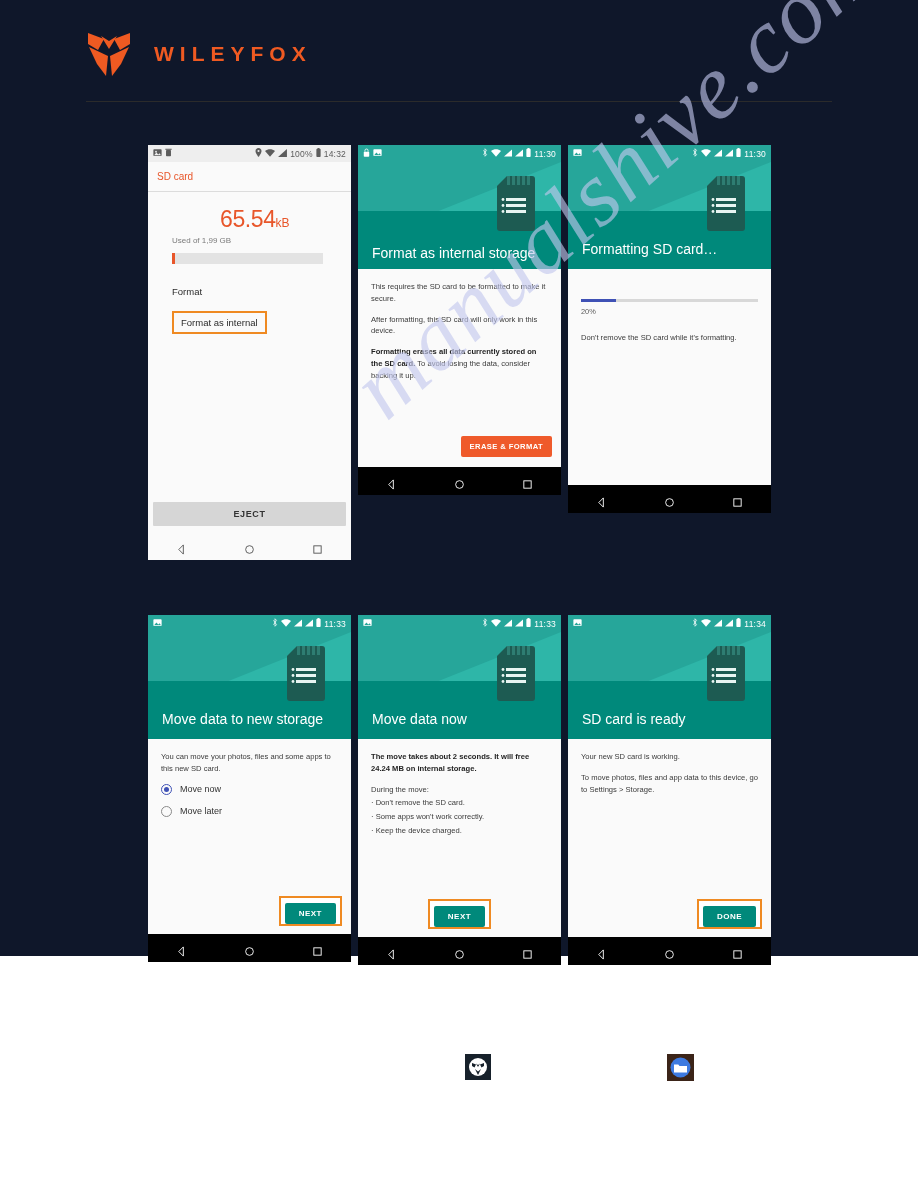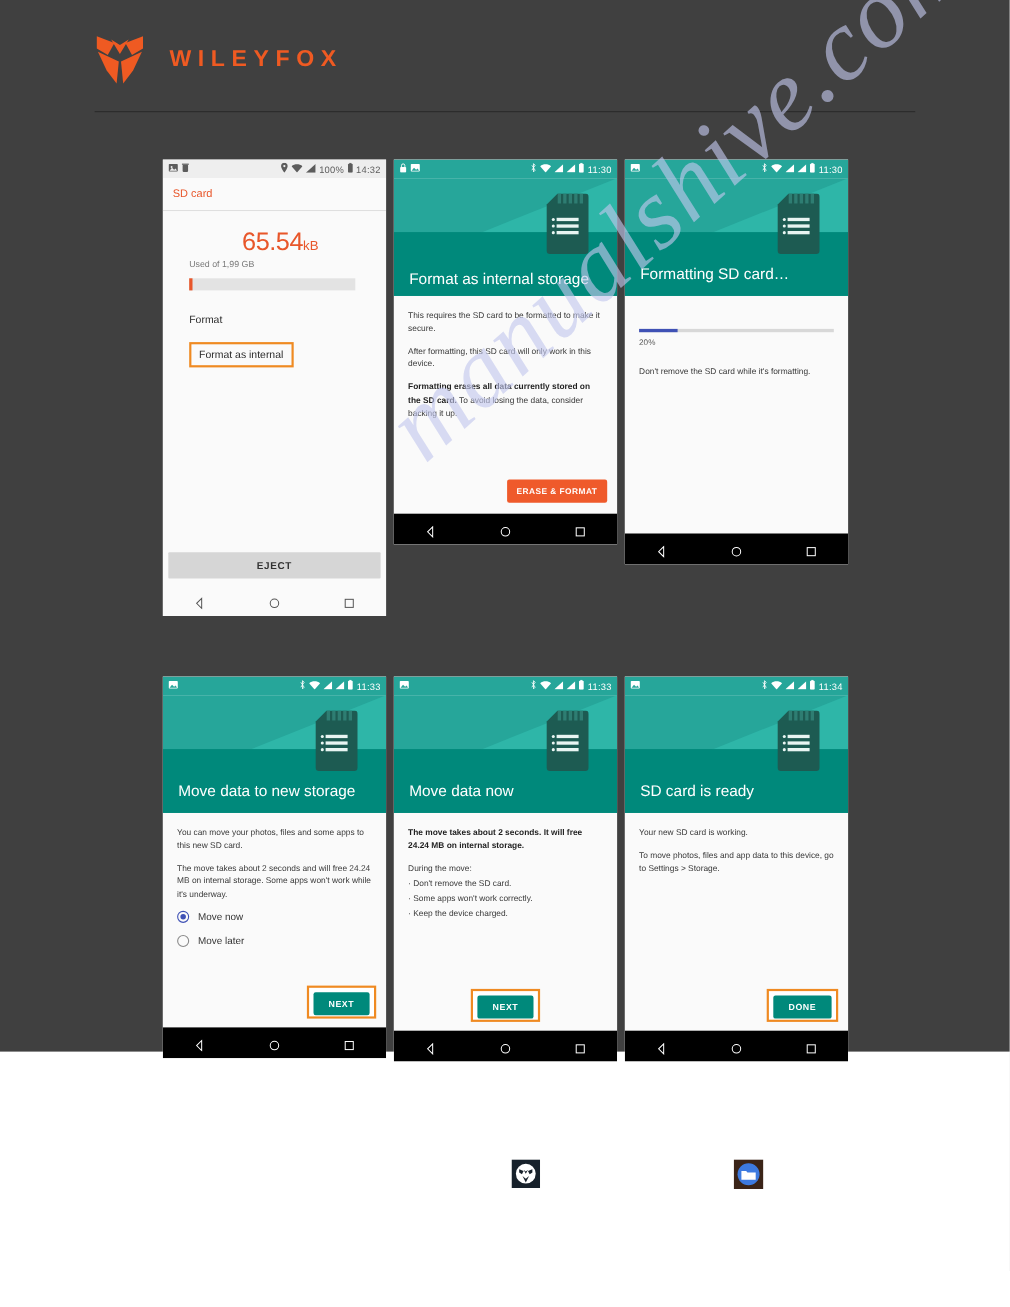--- a/index.html
+++ b/index.html
@@ -2,21 +2,21 @@
 <html><head>
 <meta charset="utf-8">
 <style>
   * { box-sizing: border-box; margin: 0; padding: 0; }
   html, body {
     width: 918px; height: 1188px;
     background: #ffffff;
     font-family: "Liberation Sans", sans-serif;
     overflow: hidden;
   }
-  .page { position: relative; width: 918px; height: 956px; background: #404040; }
+  .page { position: relative; width: 918px; height: 956px; background: #0f172a; }
 
   
   .watermark {
     position: absolute; left: 330px; top: 360px;
     font-family: "Liberation Serif", serif;
     font-size: 92px; font-style: italic;
     color: #c3c8ee; opacity: .62;
     transform: rotate(-42deg); transform-origin: left top;
     white-space: nowrap; letter-spacing: 2px;
     pointer-events: none; z-index: 2;
@@ -486,21 +486,20 @@
           <circle cx="10" cy="23.5" r="1.4" fill="#e8f5f2"></circle>
           <circle cx="10" cy="29.5" r="1.4" fill="#e8f5f2"></circle>
           <circle cx="10" cy="35.5" r="1.4" fill="#e8f5f2"></circle>
         </svg>
       </span>
       <div class="hero-title">Move data to new storage</div>
     </div>
 
     <div class="pane" style="height:157px;">
       <div class="p">You can move your photos, files and some apps to this new SD card.</div>
-      <div class="p">The move takes about 2 seconds and will free 24.24 MB on internal storage. Some apps won't work while it's underway.</div>
       <div style="margin-top:6px;">
         <div class="radio-row">
           <span class="radio on"></span>
           <span class="radio-label">Move now</span>
         </div>
         <div class="radio-row">
           <span class="radio"></span>
           <span class="radio-label">Move later</span>
         </div>
       </div>

